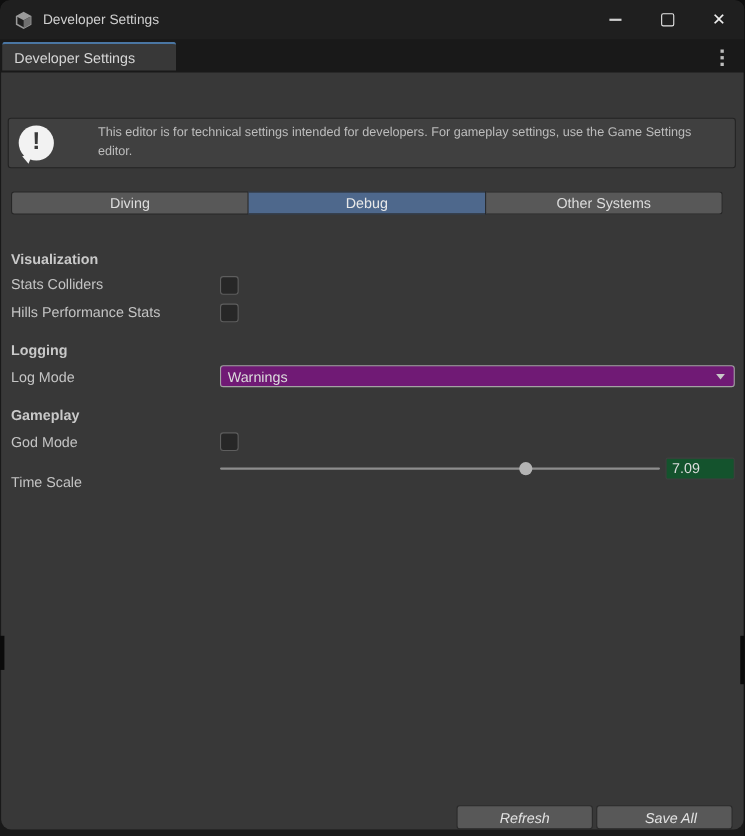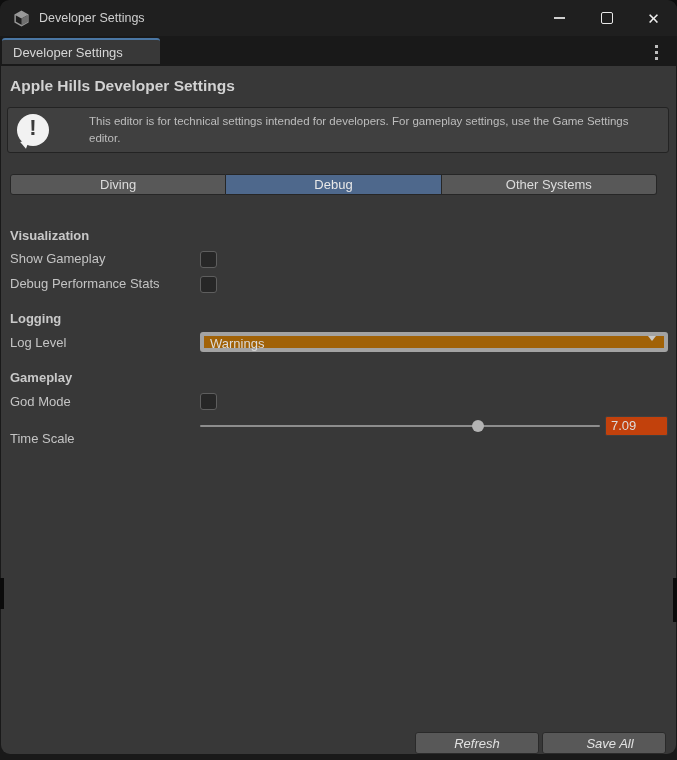--- a/index.html
+++ b/index.html
@@ -56,32 +56,32 @@
   .tbtn:first-child{border-left-width:1px;border-radius:3px 0 0 3px;}
   .tbtn:last-child{border-radius:0 3px 3px 0;}
   .tbtn.active{background:#4e688c;color:#e8e8e8;}
 
   
   .sec-title{position:absolute;left:10px;font-size:13px;font-weight:bold;color:#c9c9c9;}
   .row-label{position:absolute;left:10px;font-size:13px;color:#c4c4c4;}
   .checkbox{position:absolute;left:200px;width:15px;height:15px;background:#272727;
             border:1px solid #5e5e5e;border-radius:3px;cursor:pointer;}
 
-  .dropdown{position:absolute;left:200px;right:9px;top:332px;height:20px;background:#a16207;
-            border:4px solid #a3a3a3;border-radius:3px;box-sizing:border-box;display:flex;
-            align-items:flex-start;cursor:pointer;}
+  .dropdown{position:absolute;left:200px;right:9px;top:332px;height:20px;background:#701a75;
+            border:1px solid #a3a3a3;border-radius:3px;box-sizing:border-box;display:flex;
+            align-items:center;cursor:pointer;}
   .dropdown-text{color:#dcdcdc;font-size:13px;padding-left:6px;flex:1;}
   .dropdown-arrow{width:0;height:0;border-left:4.5px solid transparent;border-right:4.5px solid transparent;
                   border-top:5.5px solid #c8c8c8;margin-right:8px;}
 
   .slider-track{position:absolute;left:200px;top:425px;width:400px;height:2px;background:#8d8d8d;
                 border-radius:1px;cursor:pointer;}
   .slider-thumb{position:absolute;left:472px;top:420px;width:12px;height:12px;border-radius:50%;
                 background:#b4b4b4;cursor:pointer;}
-  .value-field{position:absolute;left:605px;width:63px;top:416px;height:20px;background:#c2410c;
+  .value-field{position:absolute;left:605px;width:63px;top:416px;height:20px;background:#14532d;
                border:1px solid #3f3f3f;border-radius:2px;box-sizing:border-box;color:#dcdcdc;
                font-size:13px;line-height:18px;padding-left:5px;cursor:text;}
 
   
   .footer-btn{position:absolute;top:732px;height:22px;background:#585858;border:1px solid #2a2a2a;
               border-radius:3px;box-sizing:border-box;color:#e2e2e2;font-size:13px;display:flex;
               align-items:center;justify-content:center;cursor:pointer;font-style:italic;}
   .btn-refresh{left:415px;width:124px;}
   .btn-saveall{left:542px;width:124px;padding-left:12px;}
 </style>
@@ -119,21 +119,20 @@
         <i></i>
           <i></i>
           <i></i>
       </div>
     </div>
 
     <div class="panel"></div>
     <div class="notch left"></div>
     <div class="notch right"></div>
 
-    <div class="heading">Apple Hills Developer Settings</div>
 
     <div class="helpbox">
       <div class="help-icon">
         <div class="help-tail"></div>
         <div class="help-bubble"></div>
         <div class="help-excl">!</div>
       </div>
       <div class="help-text">This editor is for technical settings intended for developers. For gameplay settings, use the Game Settings editor.</div>
     </div>
 
@@ -143,27 +142,27 @@
       </div>
       <div class="tbtn active">
         <span>Debug</span>
       </div>
       <div class="tbtn">
         <span>Other Systems</span>
       </div>
     </div>
 
     <div class="sec-title" style="top:228px;">Visualization</div>
-    <div class="row-label" style="top:251px;">Show Gameplay</div>
+    <div class="row-label" style="top:251px;">Stats Colliders</div>
     <div class="checkbox" style="top:251px;"></div>
-    <div class="row-label" style="top:276px;">Debug Performance Stats</div>
+    <div class="row-label" style="top:276px;">Hills Performance Stats</div>
     <div class="checkbox" style="top:276px;"></div>
 
     <div class="sec-title" style="top:311px;">Logging</div>
-    <div class="row-label" style="top:335px;">Log Level</div>
+    <div class="row-label" style="top:335px;">Log Mode</div>
     <div class="dropdown">
       <span class="dropdown-text">Warnings</span>
       <span class="dropdown-arrow"></span>
     </div>
 
     <div class="sec-title" style="top:370px;">Gameplay</div>
     <div class="row-label" style="top:394px;">God Mode</div>
     <div class="checkbox" style="top:393px;"></div>
     <div class="row-label" style="top:431px;">Time Scale</div>
     <div class="slider-track"></div>

